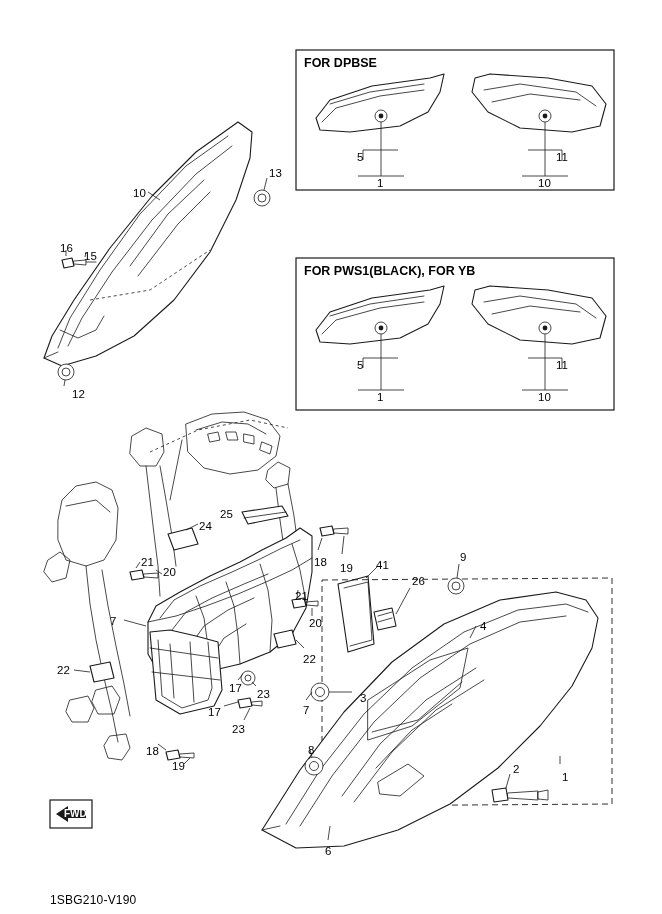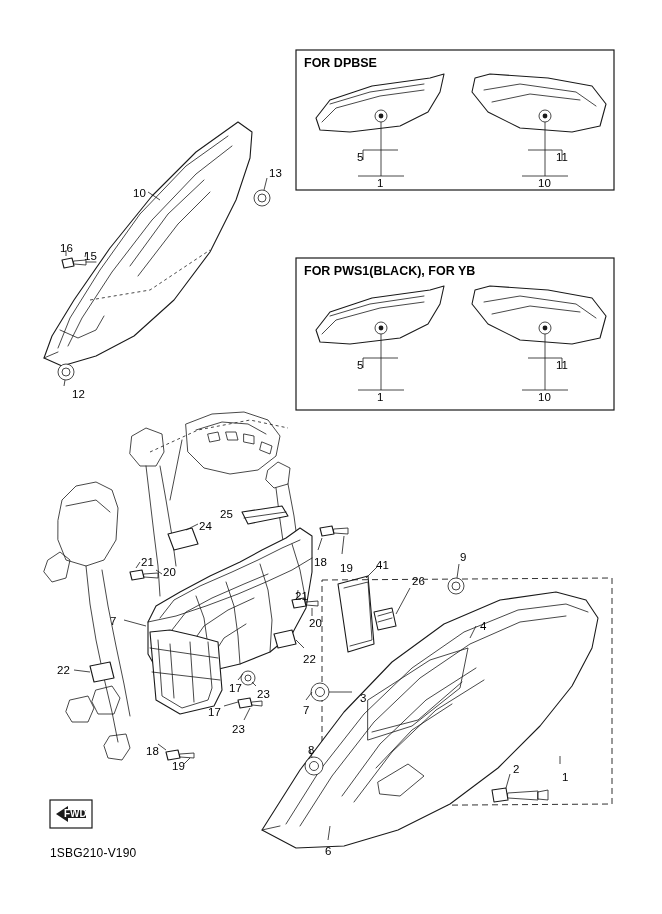--- a/index.html
+++ b/index.html
@@ -40,20 +40,21 @@
     font-size: 12.5px;
     font-weight: bold;
     font-family: "Liberation Sans", sans-serif;
     white-space: nowrap;
   }
   .partcode {
     position: absolute;
     font-size: 12px;
     font-family: "Liberation Sans", sans-serif;
     letter-spacing: 0.2px;
+    margin-top: 47px;
   }
   .fwdlabel {
     position: absolute;
     font-size: 10px;
     font-weight: bold;
     font-family: "Liberation Sans", sans-serif;
   }
 </style>
 </head>
 <body>

